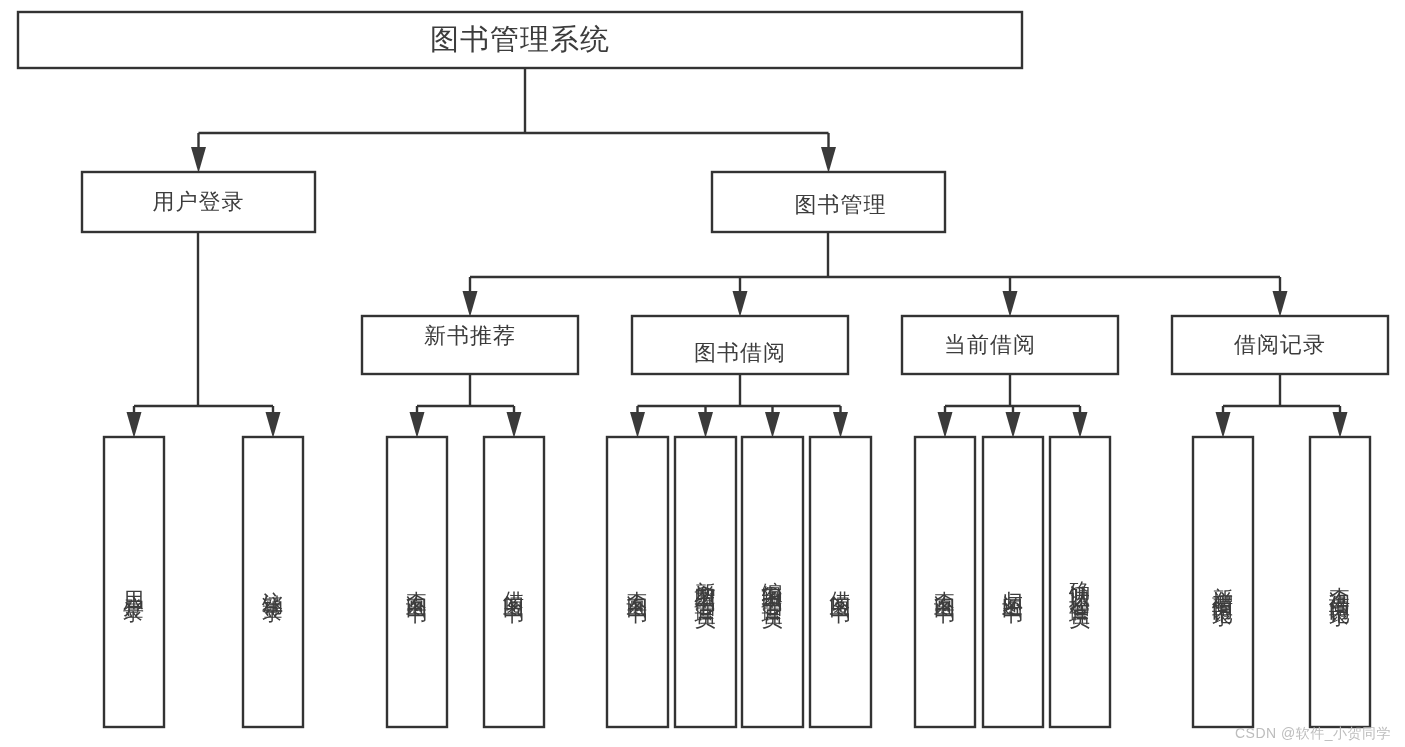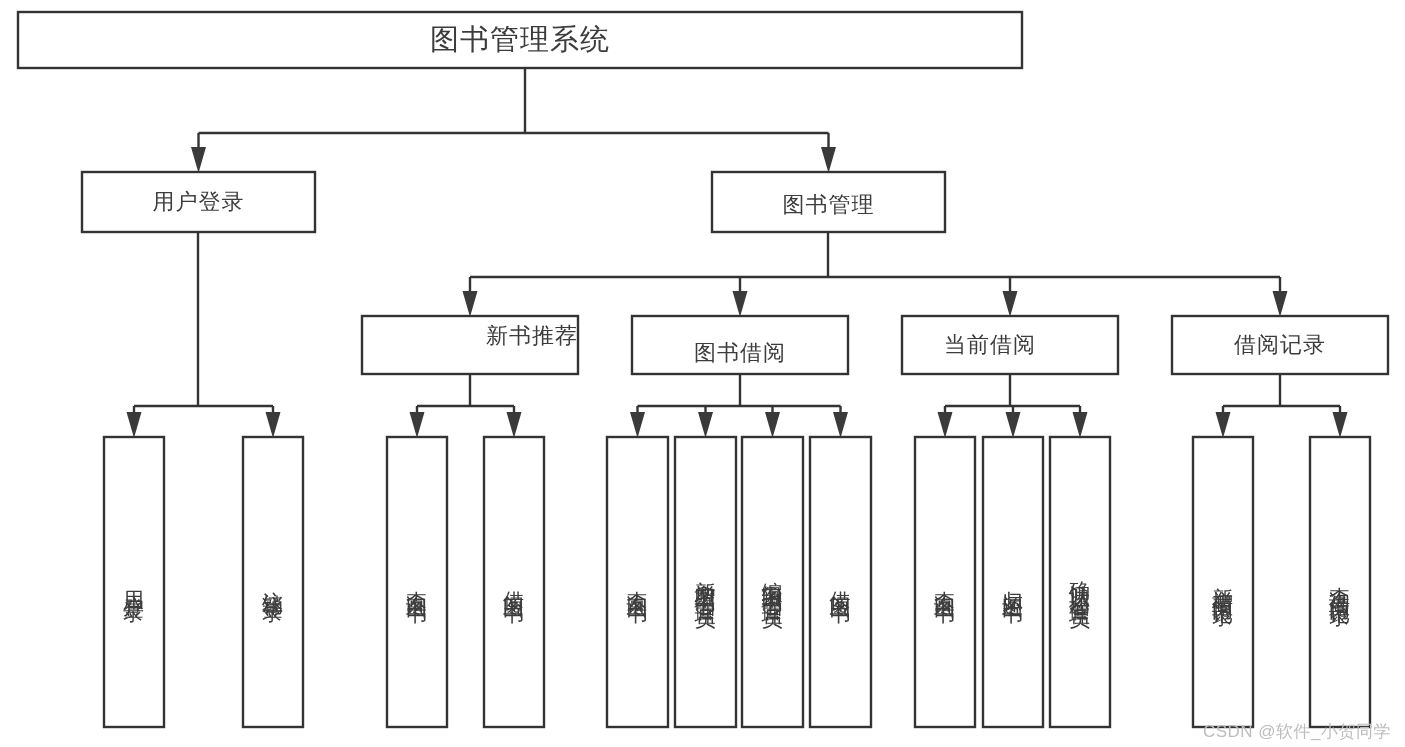--- a/index.html
+++ b/index.html
@@ -71,21 +71,21 @@
     font-size: 22px;
     color: #3c3c3c;
     letter-spacing: 1px;
     white-space: nowrap;
   }
   #watermark {
     position: absolute;
     right: 14px;
     bottom: 4px;
     font-family: "Liberation Sans", "DejaVu Sans", sans-serif;
-    font-size: 17px;
+    font-size: 14px;
     color: #bdbdbd;
     letter-spacing: 0.5px;
     white-space: nowrap;
     pointer-events: none;
   }
 </style>
 </head>
 <body>
 
 <div id="diagram-root">
@@ -181,24 +181,24 @@
         <rect x="1310" y="437" width="60" height="290" class="node-box"></rect>
       </g>
   </svg>
   <div id="label-layer">
       <div class="hlabel-wrap" style="left: 18px; top: 12px; width: 1004px; height: 56px;">
         <span class="hlabel-text" style="font-size: 29px;">图书管理系统</span>
       </div>
       <div class="hlabel-wrap" style="left: 82px; top: 172px; width: 233px; height: 60px;">
         <span class="hlabel-text">用户登录</span>
       </div>
-      <div class="hlabel-wrap" style="left: 712px; top: 172px; width: 233px; height: 65px;">
+      <div class="hlabel-wrap" style="left: 712px; top: 172px; width: 233px; height: 65px; padding-left: 12px;">
         <span class="hlabel-text">图书管理</span>
       </div>
-      <div class="hlabel-wrap" style="left: 362px; top: 316px; width: 216px; height: 40px; justify-content: flex-end;">
+      <div class="hlabel-wrap" style="left: 362px; top: 316px; width: 216px; height: 40px;">
         <span class="hlabel-text">新书推荐</span>
       </div>
       <div class="hlabel-wrap" style="left: 632px; top: 324px; width: 216px; height: 58px;">
         <span class="hlabel-text">图书借阅</span>
       </div>
       <div class="hlabel-wrap" style="left: 902px; top: 316px; width: 176px; height: 58px;">
         <span class="hlabel-text">当前借阅</span>
       </div>
       <div class="hlabel-wrap" style="left: 1172px; top: 316px; width: 216px; height: 58px; border-radius: 28px;">
         <span class="hlabel-text">借阅记录</span>

